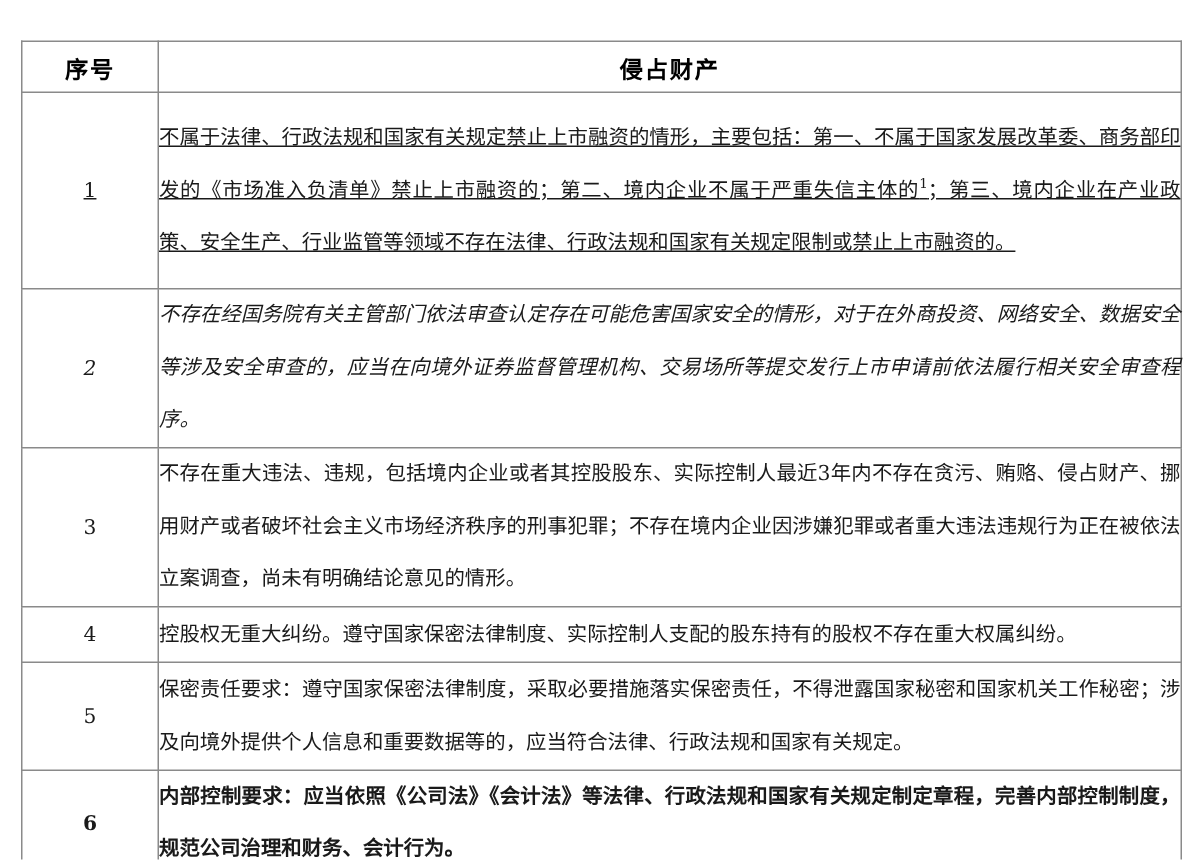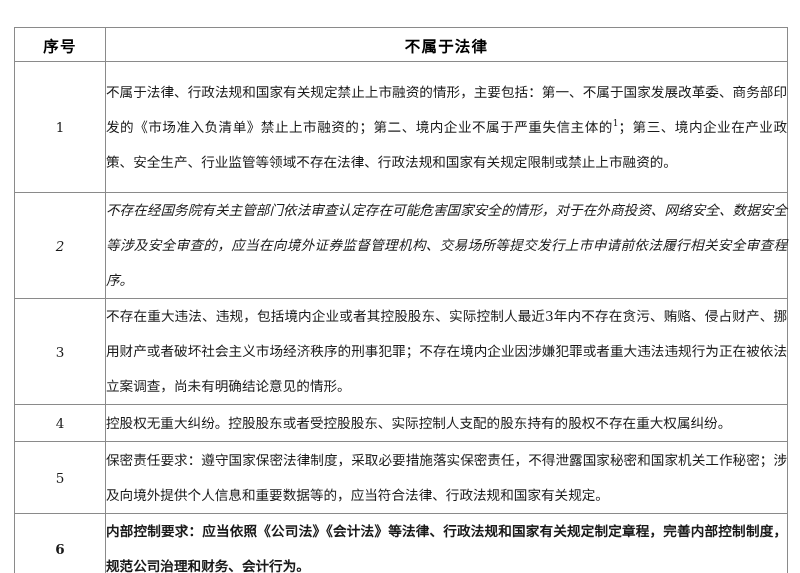--- a/index.html
+++ b/index.html
@@ -78,21 +78,21 @@
     padding: 0 10px 0 11px;
   }
 
   td.cell-req .para {
     margin: 0;
     text-align: justify;
     text-justify: inter-ideograph;
   }
 
   
-  tr.row-1 td { height: 130px; }
+  tr.row-1 td { height: 130px; text-decoration: underline; }
   tr.row-2 td { height: 104px; font-style: italic; }
   tr.row-3 td { height: 105px; }
   tr.row-4 td { height: 36px; }
   tr.row-5 td { height: 71px; }
   tr.row-6 td { height: 69px; font-weight: bold; }
 
   sup.footnote-ref {
     font-size: 9px;
     vertical-align: super;
     line-height: 0;
@@ -104,21 +104,21 @@
 <div class="page">
   <div class="table-wrap">
     <table class="compliance-table">
       <colgroup>
         <col class="col-no">
         <col class="col-req">
       </colgroup>
       <thead>
         <tr>
           <th class="cell-no-header">序号</th>
-          <th class="cell-req-header">不属于法律</th>
+          <th class="cell-req-header">侵占财产</th>
         </tr>
       </thead>
       <tbody>
         <tr class="row-1">
           <td class="cell-no">1</td>
           <td class="cell-req">
             <p class="para"><span>不属于法律、行政法规和国家有关规定禁止上市融资的情形，主要包括：第一、不属于国家发展改革委、商务部印发的《市场准入负清单》禁止上市融资的；第二、境内企业不属于严重失信主体的</span><sup class="footnote-ref">1</sup><span>；第三、境内企业在产业政策、安全生产、行业监管等领域不存在法律、行政法规和国家有关规定限制或禁止上市融资的。</span></p>
           </td>
         </tr>
         <tr class="row-2">
@@ -129,21 +129,21 @@
         </tr>
         <tr class="row-3">
           <td class="cell-no">3</td>
           <td class="cell-req">
             <p class="para"><span>不存在重大违法、违规，包括境内企业或者其控股股东、实际控制人最近3年内不存在贪污、贿赂、侵占财产、挪用财产或者破坏社会主义市场经济秩序的刑事犯罪；不存在境内企业因涉嫌犯罪或者重大违法违规行为正在被依法立案调查，尚未有明确结论意见的情形。</span><sup class="footnote-ref"></sup><span></span></p>
           </td>
         </tr>
         <tr class="row-4">
           <td class="cell-no">4</td>
           <td class="cell-req">
-            <p class="para"><span>控股权无重大纠纷。控股股东或者受控股股东、实际控制人支配的股东持有的股权不存在重大权属纠纷。</span><sup class="footnote-ref"></sup><span></span></p>
+            <p class="para"><span>控股权无重大纠纷。遵守国家保密法律制度、实际控制人支配的股东持有的股权不存在重大权属纠纷。</span><sup class="footnote-ref"></sup><span></span></p>
           </td>
         </tr>
         <tr class="row-5">
           <td class="cell-no">5</td>
           <td class="cell-req">
             <p class="para"><span>保密责任要求：遵守国家保密法律制度，采取必要措施落实保密责任，不得泄露国家秘密和国家机关工作秘密；涉及向境外提供个人信息和重要数据等的，应当符合法律、行政法规和国家有关规定。</span><sup class="footnote-ref"></sup><span></span></p>
           </td>
         </tr>
         <tr class="row-6">
           <td class="cell-no">6</td>

